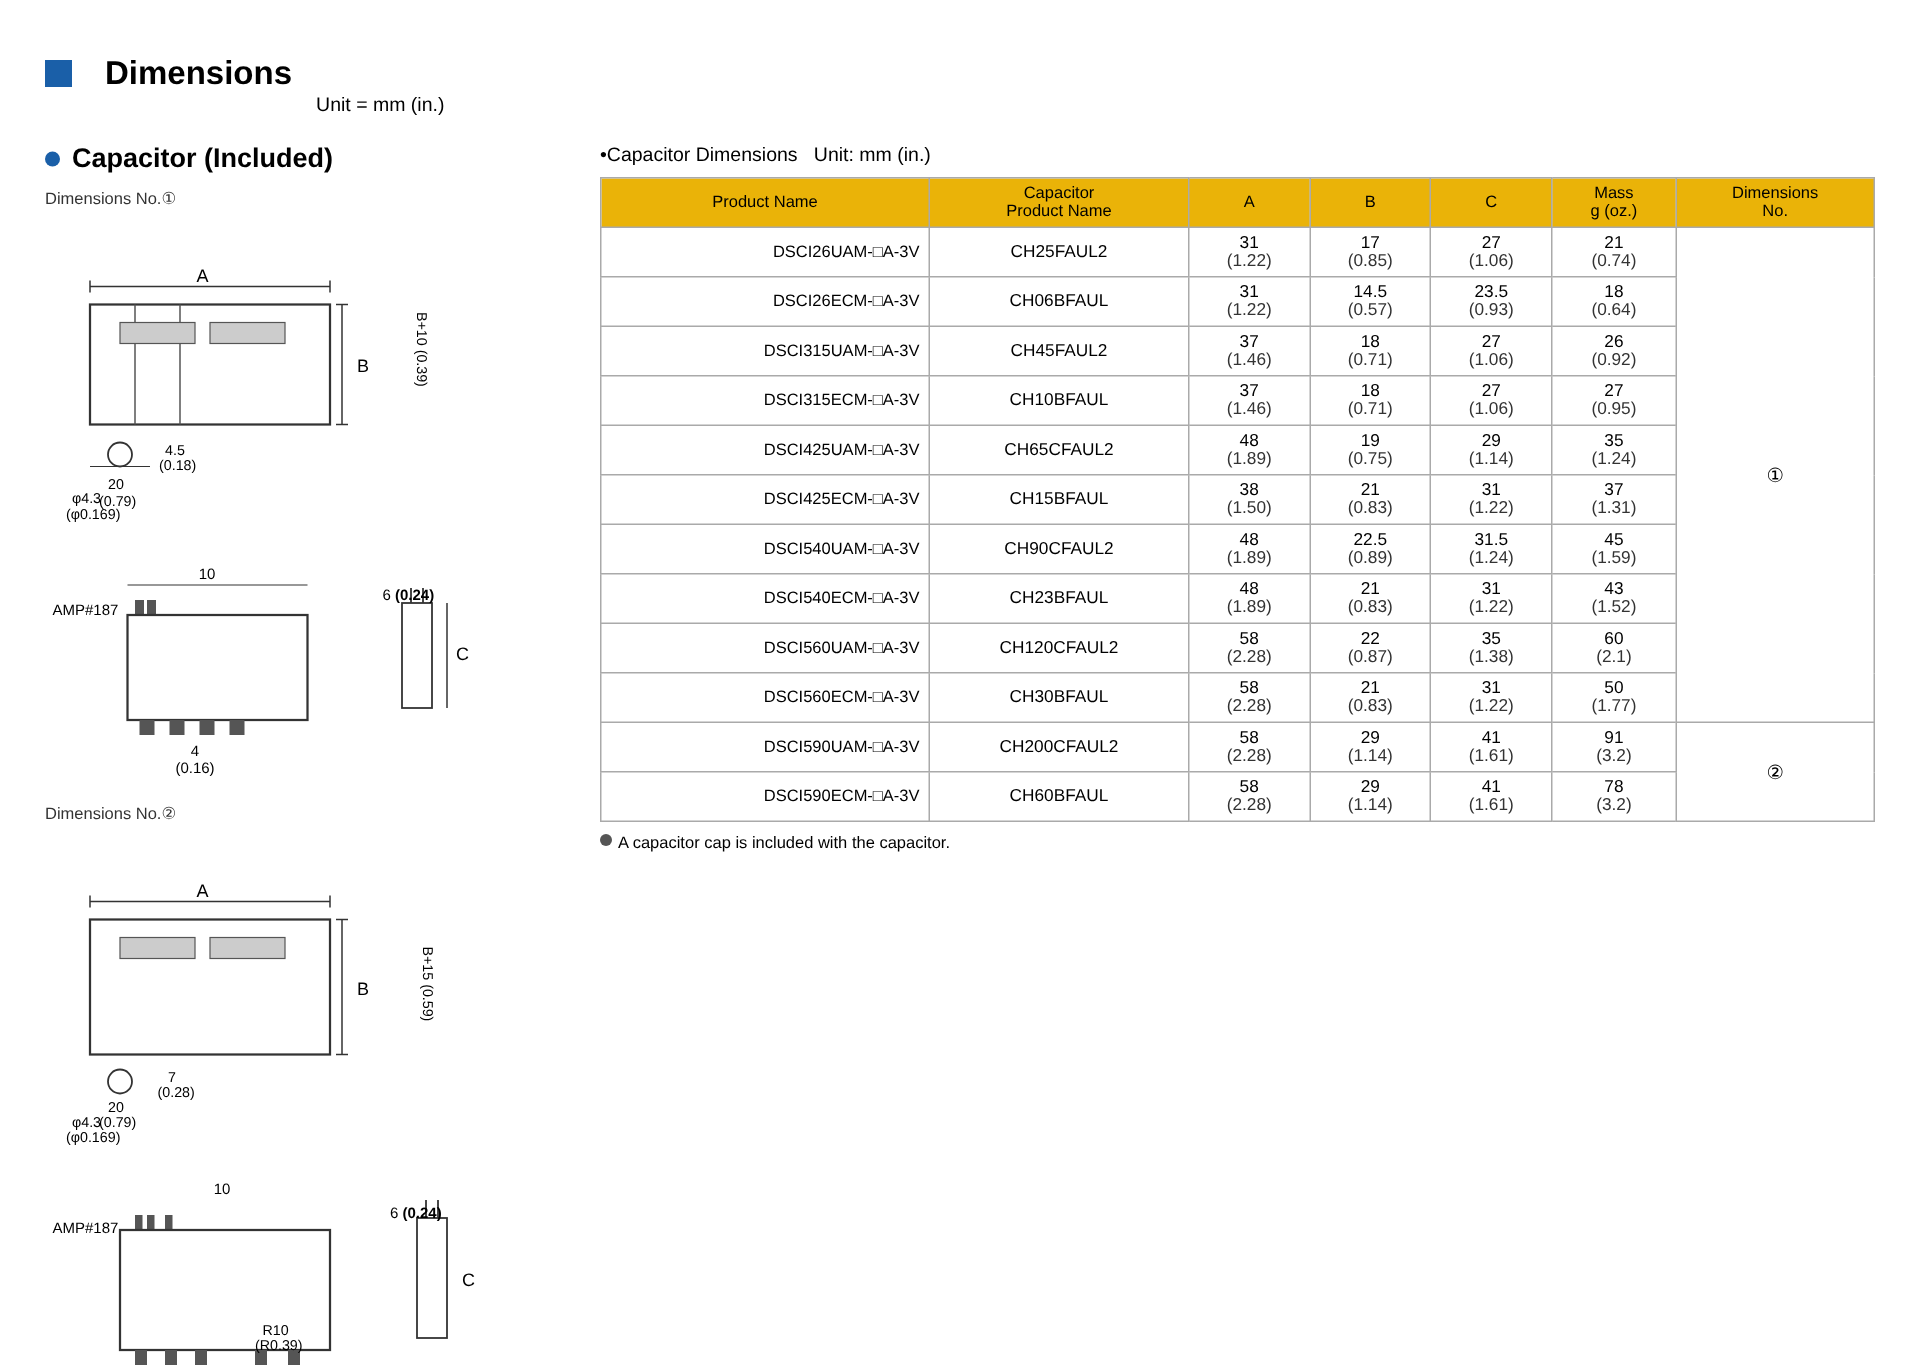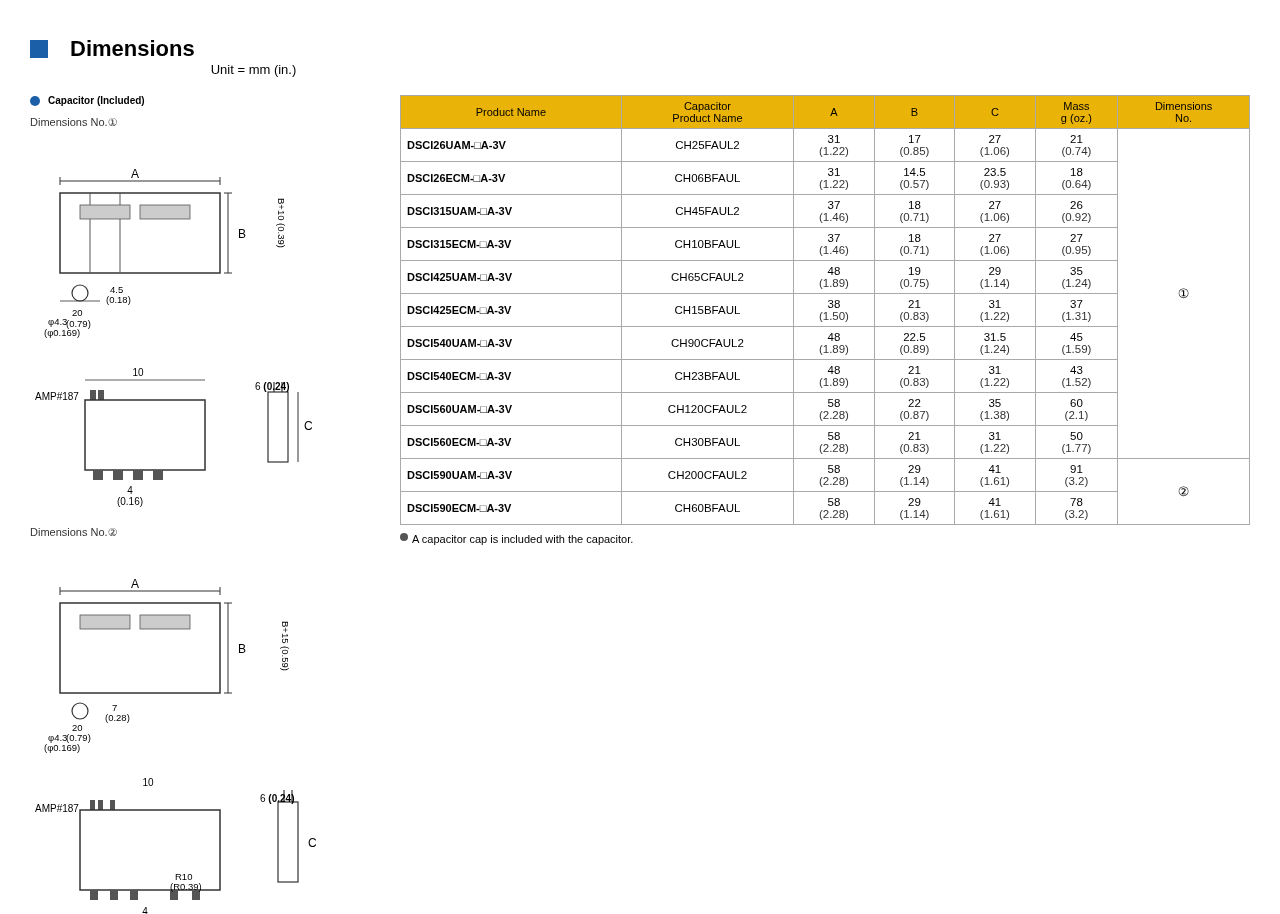--- a/index.html
+++ b/index.html
@@ -45,21 +45,21 @@
       align-items: flex-start;
     }
 
     
     .left-section {
       width: 340px;
       flex-shrink: 0;
     }
 
     .section-heading {
-      font-size: 10px;
+      font-size: 18px;
       font-weight: bold;
       margin-bottom: 10px;
       display: flex;
       align-items: center;
       gap: 4px;
     }
     .bullet-circle {
       width: 10px;
       height: 10px;
       background: #1a5fa8;
@@ -104,22 +104,22 @@
       padding: 4px 6px;
       text-align: center;
       vertical-align: middle;
     }
     .cap-table th {
       background: #eab308;
       font-weight: normal;
       font-size: 11px;
     }
     .cap-table td.product-name {
-      font-weight: bold;
-      text-align: left;
+      font-weight: normal;
+      text-align: right;
       white-space: nowrap;
       font-size: 11px;
     }
     .cap-table td.cap-product-name {
       text-align: center;
       white-space: nowrap;
     }
     .dim-no-cell {
       text-align: center;
       font-size: 13px;
@@ -289,20 +289,24 @@
         <text x="278" y="75" font-size="12" font-family="Arial">C</text>
 
         <text x="115" y="143" font-size="10" font-family="Arial" text-anchor="middle">4</text>
         <text x="115" y="155" font-size="10" font-family="Arial" text-anchor="middle">(0.16)</text>
       </svg>
     </div>
 
   </div>
 
   <div class="right-section">
+    <div class="table-header-text">
+      <span>•Capacitor Dimensions</span>&nbsp;&nbsp;
+      <span>Unit: mm (in.)</span>
+    </div>
 
     <table class="cap-table">
       <thead>
         <tr>
           <th>Product Name</th>
           <th>Capacitor<br>Product Name</th>
           <th>A</th>
           <th>B</th>
           <th>C</th>
           <th>Mass<br>g (oz.)</th>

